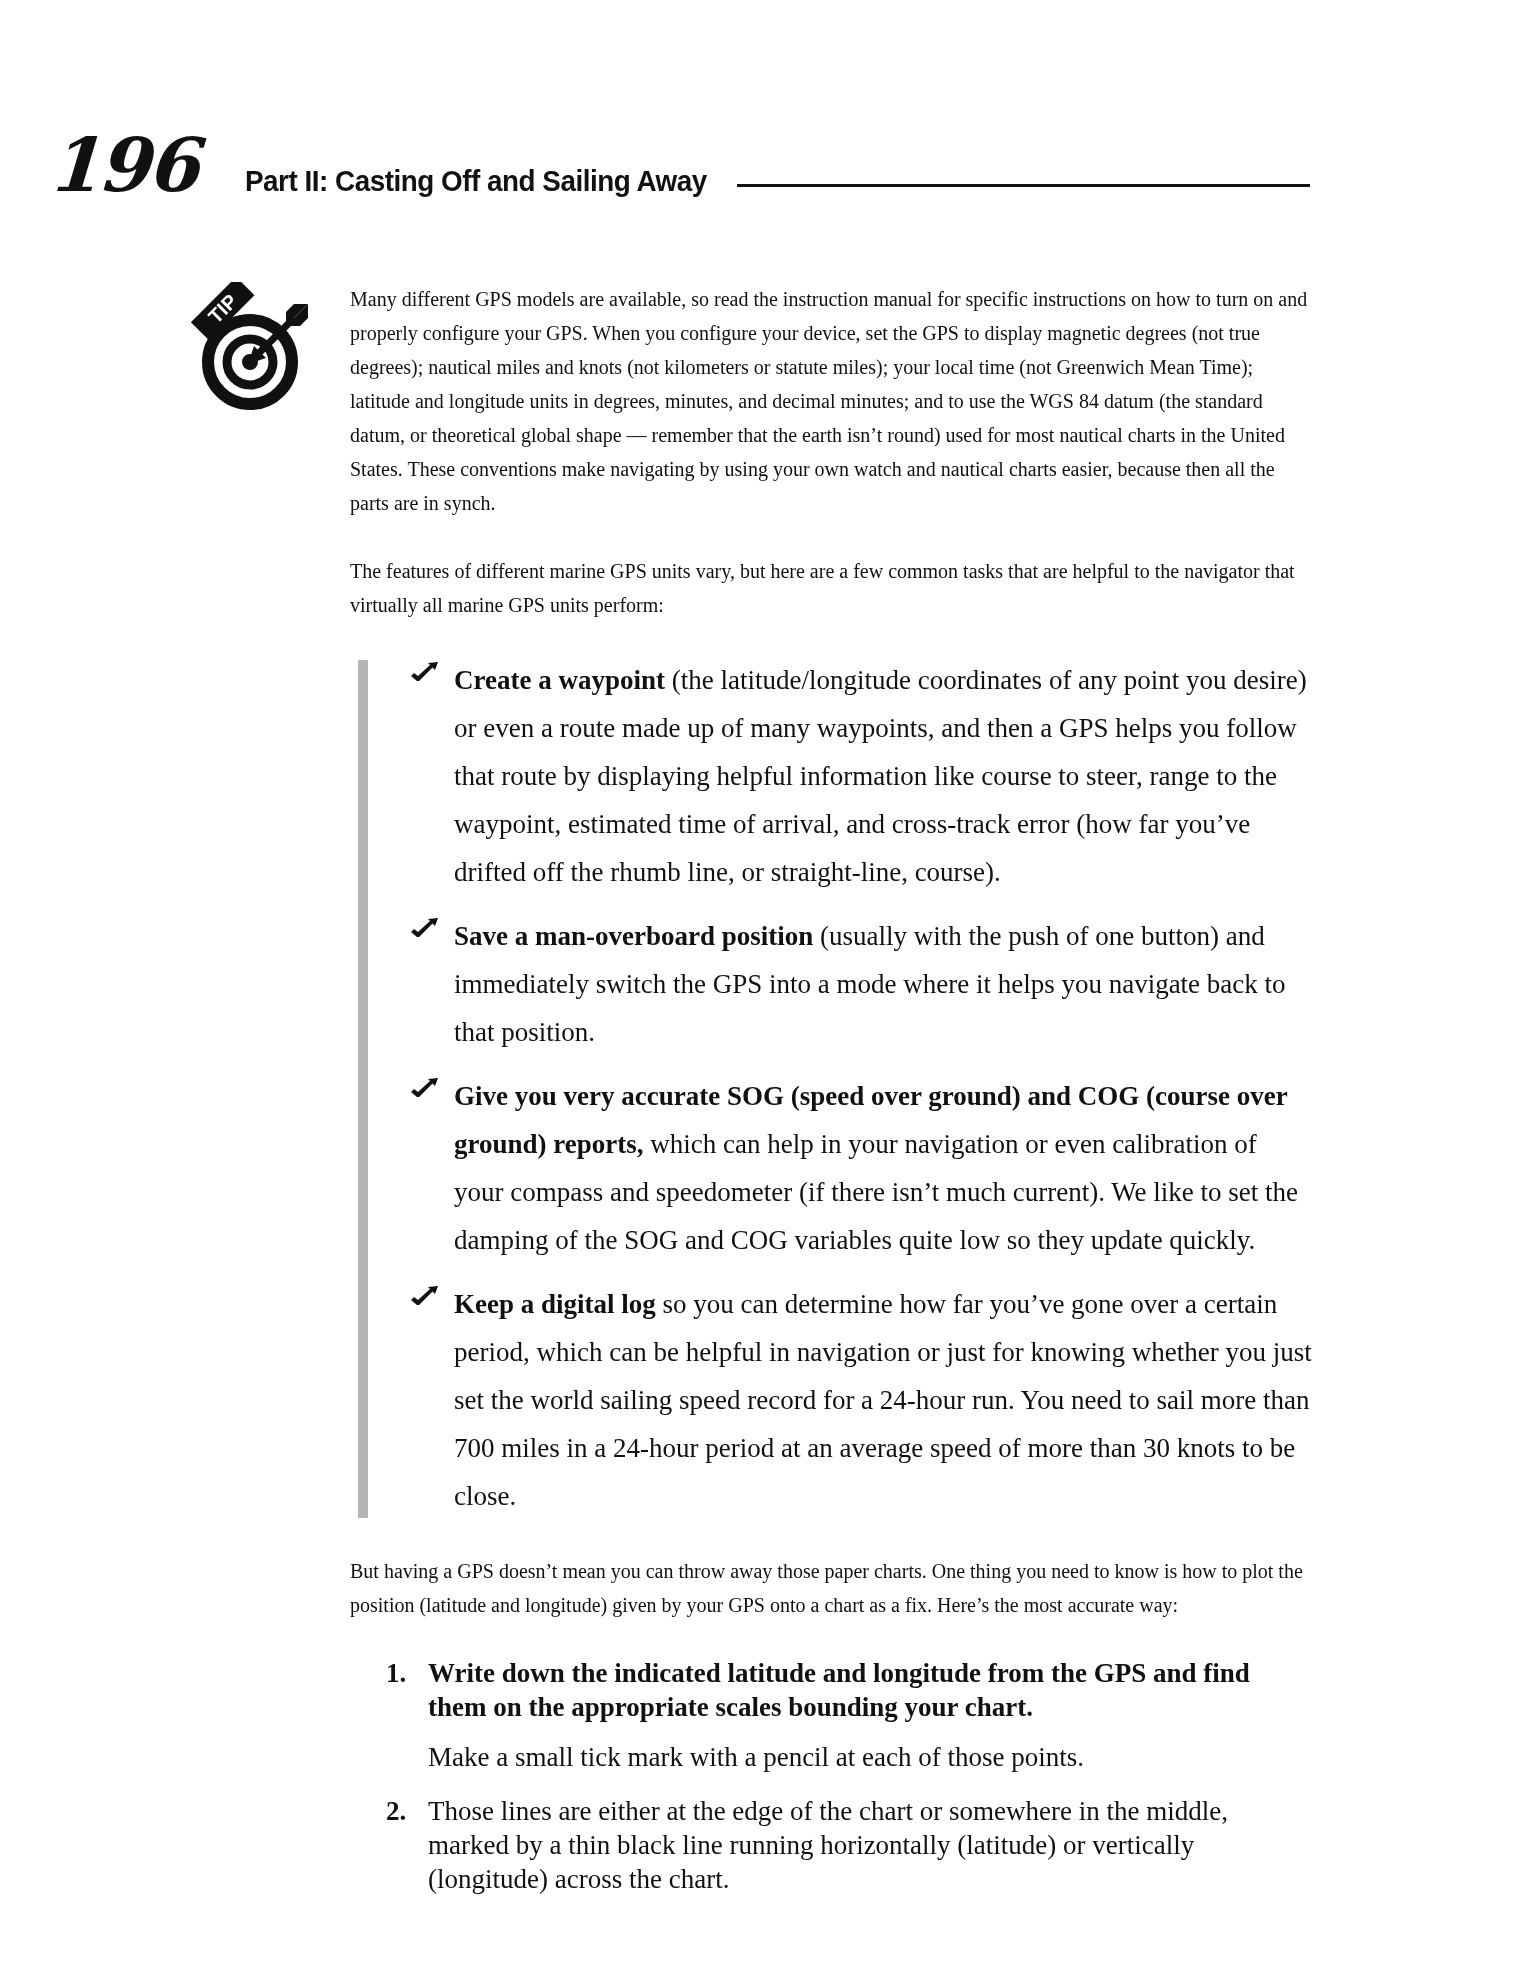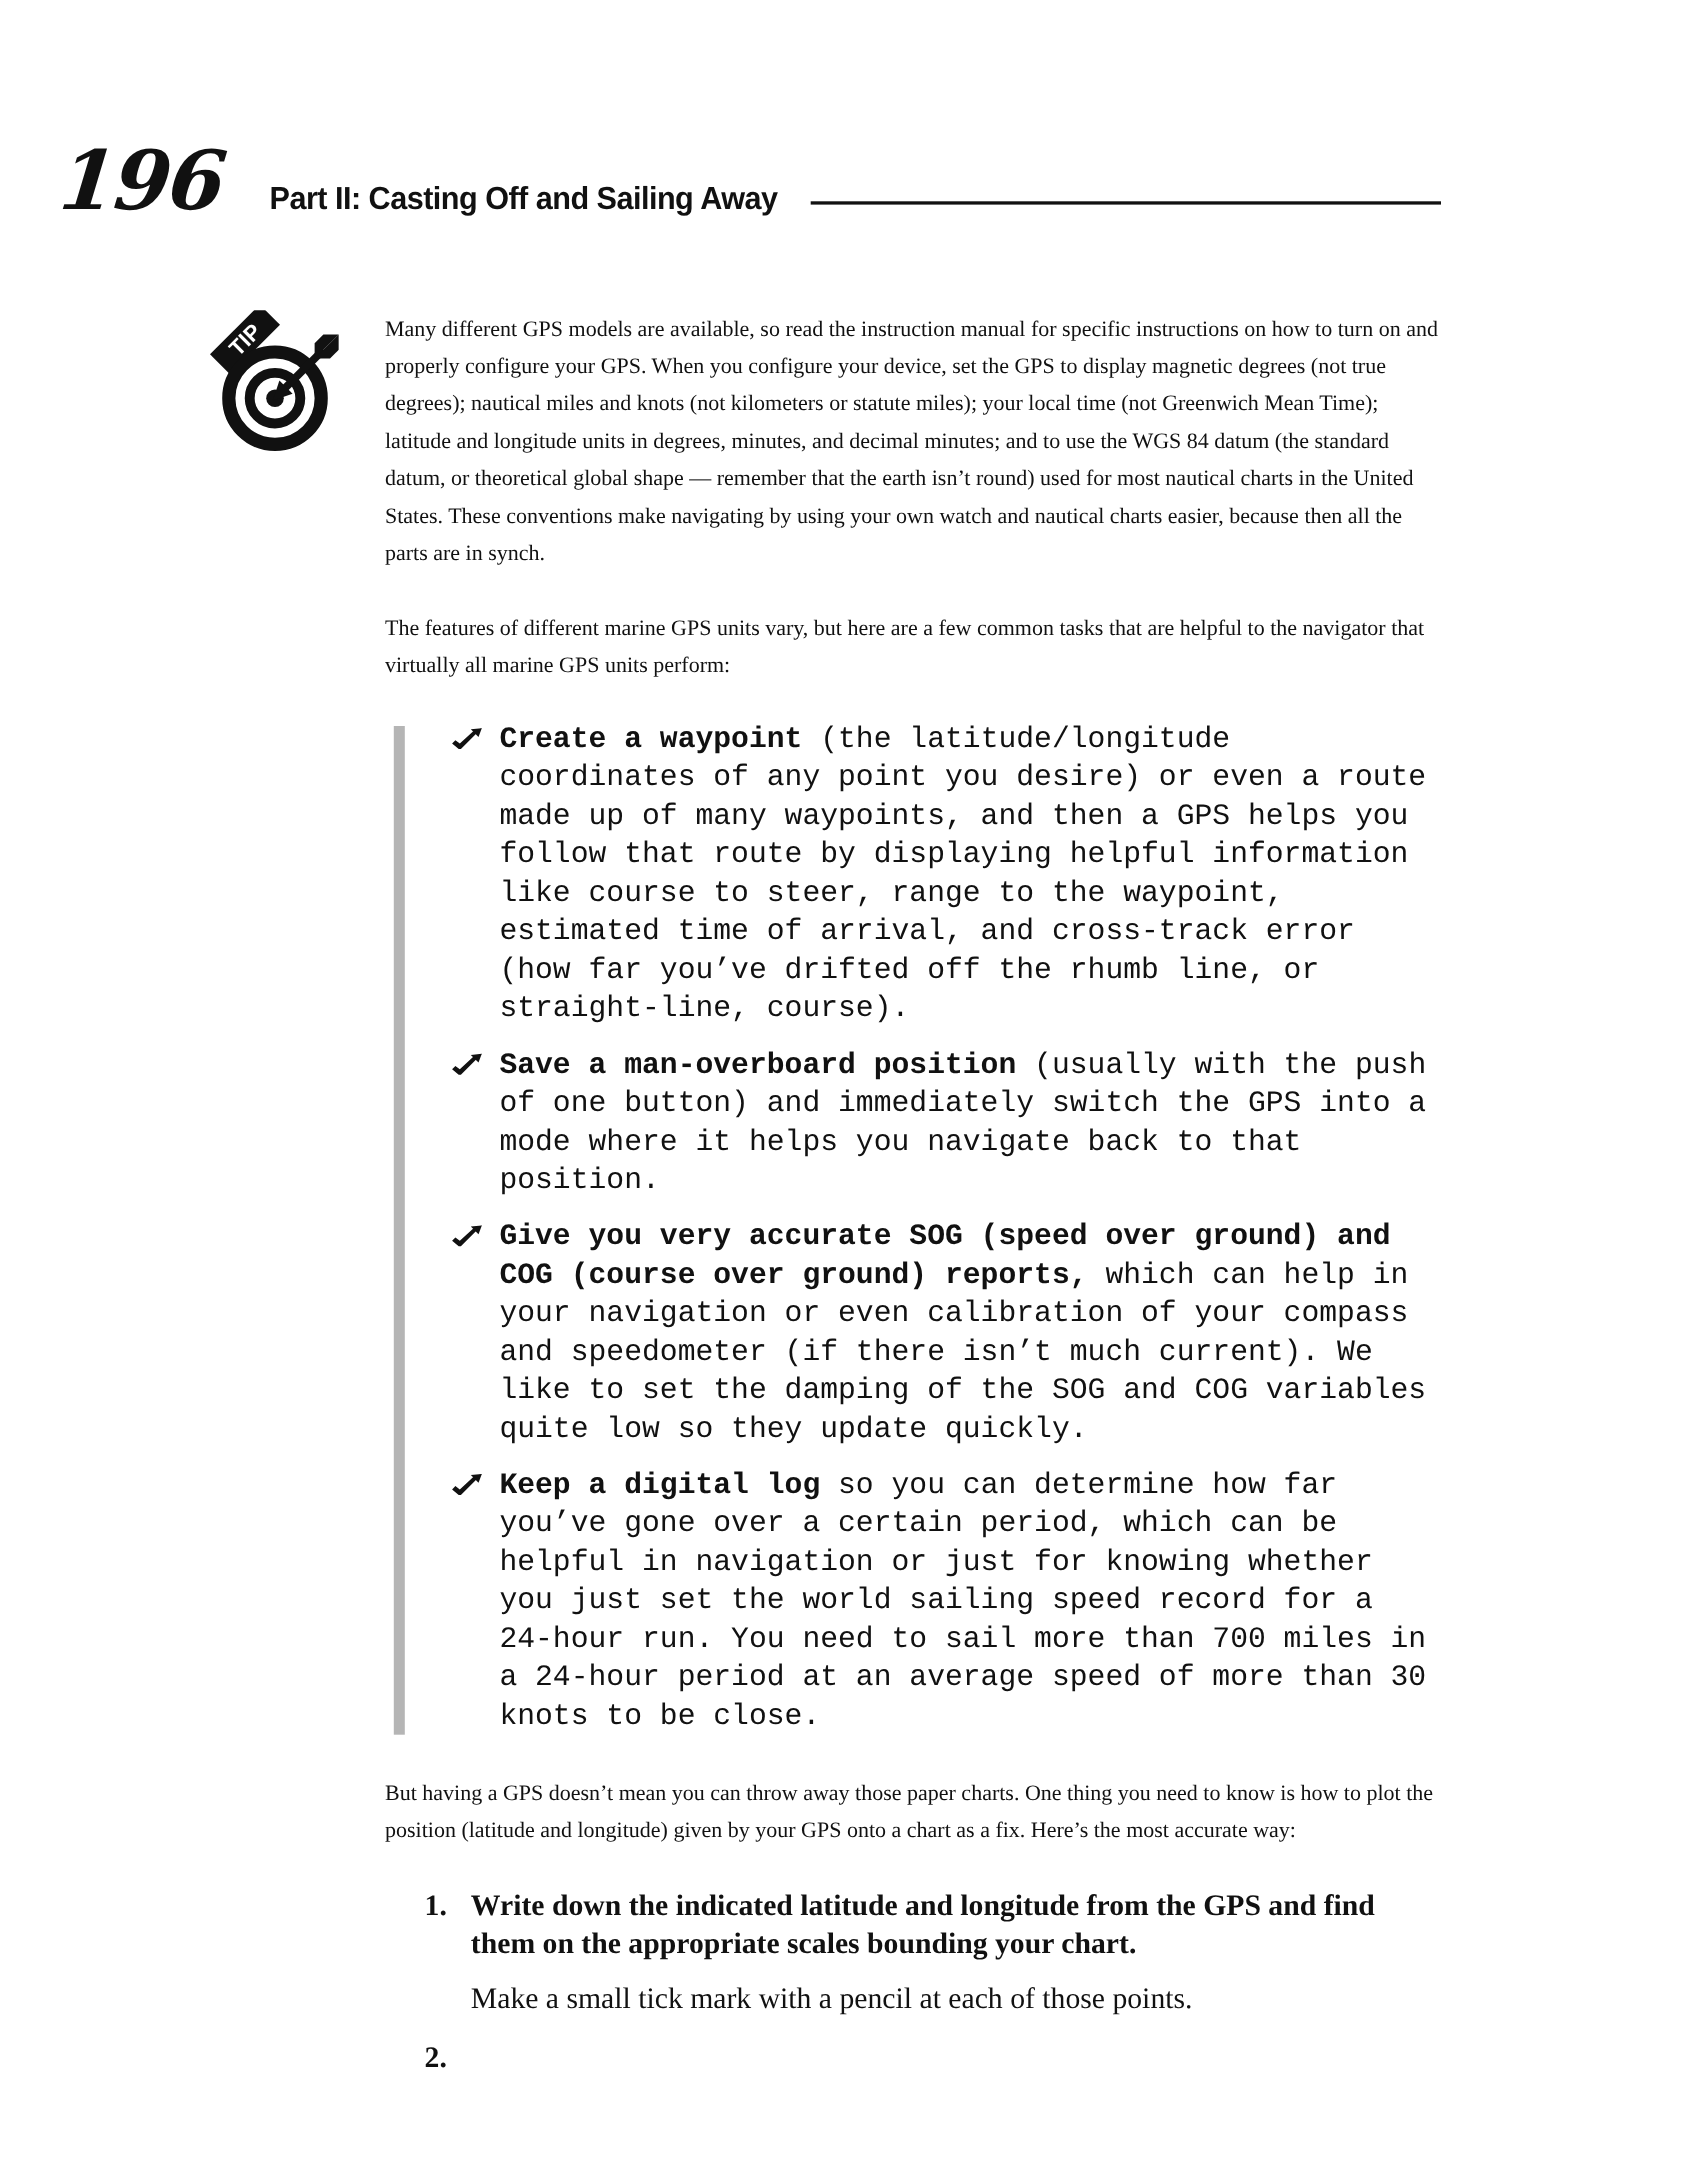--- a/index.html
+++ b/index.html
@@ -98,23 +98,22 @@
     margin-bottom: 16px;
   }
   .bullet-item:last-child { margin-bottom: 0; }
   .bullet-glyph {
     width: 44px;
     flex: 0 0 44px;
     padding-top: 5px;
   }
   .bullet-item p {
     font-size: 27px;
-    line-height: 35px;
+    line-height: 48px;
     flex: 1;
-    font-family: Liberation Mono, monospace;
   }
   .bullet-item b, .step-bold { font-weight: bold; }
 
   
   .steps {
     margin-left: 36px;
     margin-top: 6px;
   }
   .step {
     display: flex;
@@ -231,20 +230,21 @@
           <span class="step-num">1.</span>
           <div class="step-body">
             <p class="step-bold">Write down the indicated latitude and longitude from the GPS and find them on the appropriate scales bounding your chart.</p>
             <p class="step-text">Make a small tick mark with a pencil at each of those points.</p>
           </div>
         </div>
 
         <div class="step">
           <span class="step-num">2.</span>
           <div class="step-body">
+            <p class="step-text">Those lines are either at the edge of the chart or somewhere in the middle, marked by a thin black line running horizontally (latitude) or vertically (longitude) across the chart.</p>
           </div>
         </div>
 
       </div>
 
     </div>
   </div>
 
 </div>
 

